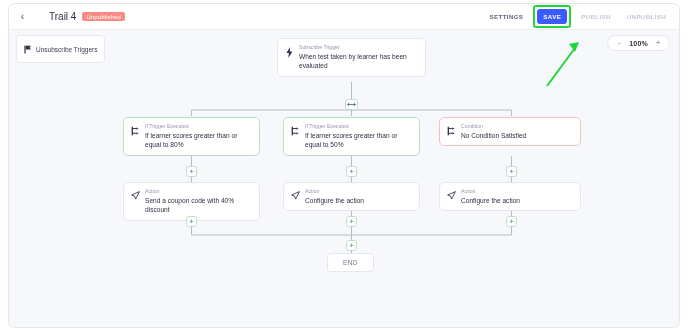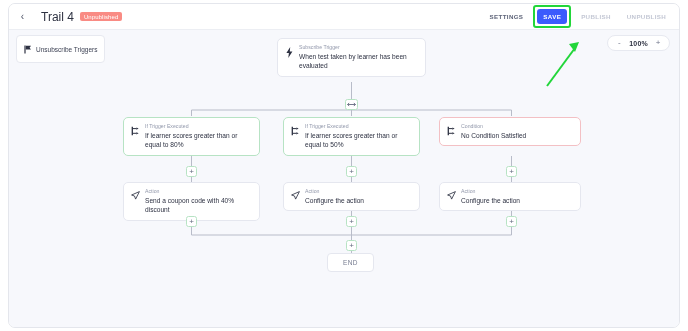--- a/index.html
+++ b/index.html
@@ -35,23 +35,23 @@
   #back-chevron {
     width: 9px; height: 12px;
     color: #4b5165;
     font-size: 10px;
     line-height: 12px;
     text-align: center;
     cursor: pointer;
     flex: 0 0 auto;
   }
   #flow-title {
-    font-size: 12px;
+    font-size: 10px;
     color: #2e3242;
-    margin-left: 14px;
+    margin-left: 22px;
     white-space: nowrap;
   }
   #status-badge {
     margin-left: 6px;
     background: #f98b84;
     color: #ffffff;
     font-size: 6px;
     padding: 2px 4px 1.5px;
     border-radius: 2px;
     letter-spacing: .1px;

